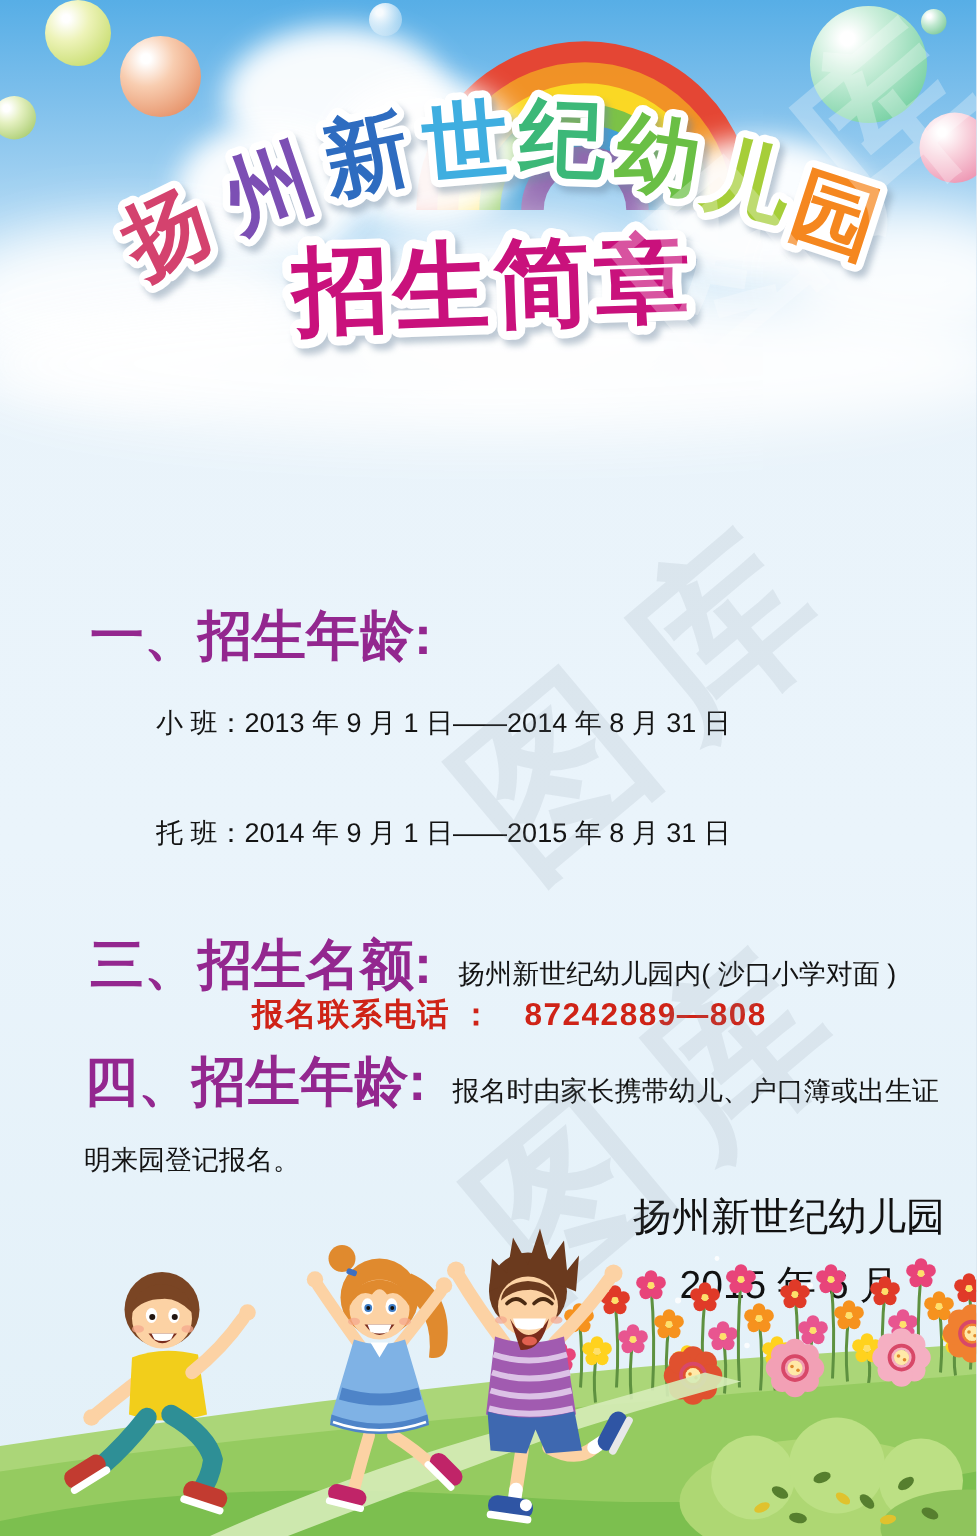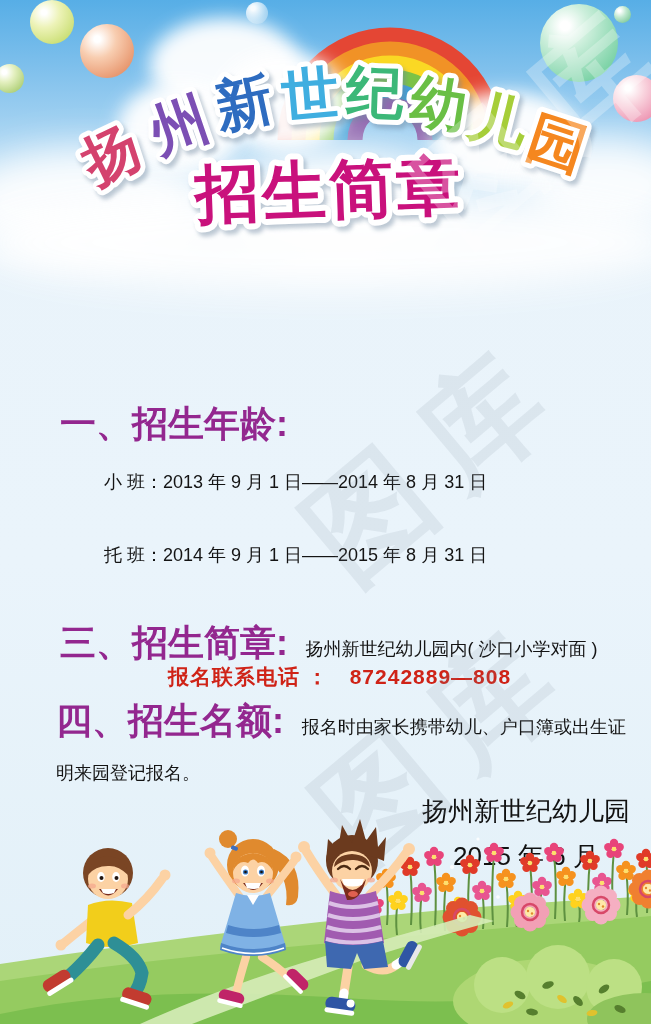--- a/index.html
+++ b/index.html
@@ -87,31 +87,31 @@
     <text class="subtitle-text" x="330" y="212" transform="rotate(-2 330 212)">招生简章</text>
   </svg>
 
 
   <div class="blk h" style="left:60px;top:402px;">一、招生年龄:</div>
   <div class="blk sec-line" style="left:104px;top:449px;">小 班：2013 年 9 月 1 日——2014 年 8 月 31 日</div>
   <div class="blk sec-line" style="left:104px;top:522px;">托 班：2014 年 9 月 1 日——2015 年 8 月 31 日</div>
 
 
   <div class="blk" style="left:60px;top:621px;white-space:nowrap;">
-    <span class="h">三、招生简章:</span>
+    <span class="h">三、招生名额:</span>
     <span class="sec-line" style="margin-left:10px;">扬州新世纪幼儿园内( 沙口小学对面 )</span>
   </div>
 
   <div class="blk phone" style="left:168px;top:655px;">
     <span>报名联系电话 ：</span>
     <span style="margin-left:14px;">87242889—808</span>
   </div>
 
   <div class="blk" style="left:56px;top:699px;width:570px;text-align:justify;">
-    <span class="h">四、招生名额:</span>
+    <span class="h">四、招生年龄:</span>
     <span class="sec-line" style="margin-left:10px;">报名时由家长携带幼儿、户口簿或出生证明来园登记报名。</span>
   </div>
 
   <div class="blk sig" style="left:376px;top:790px;">扬州新世纪幼儿园</div>
   <div class="blk sig" style="left:376px;top:835px;">2015 年 6 月</div>
 
   <div class="wm light" style="left:400px;top:40px;">图库</div>
   <div class="wm" style="left:290px;top:380px;">图库</div>
   <div class="wm" style="left:300px;top:660px;">图库</div>
 

